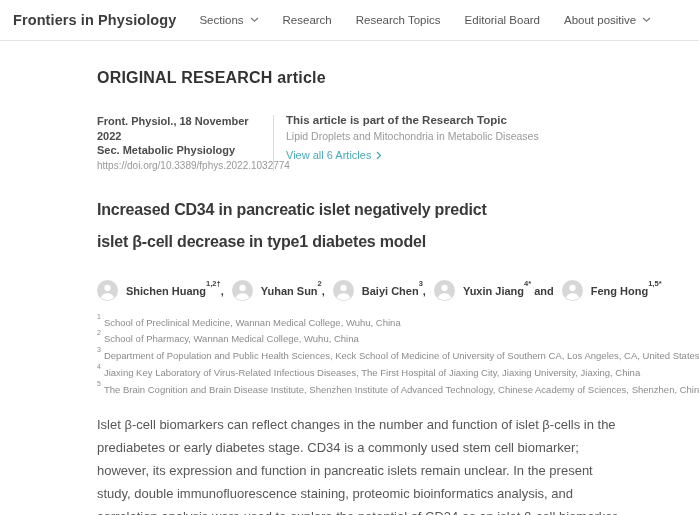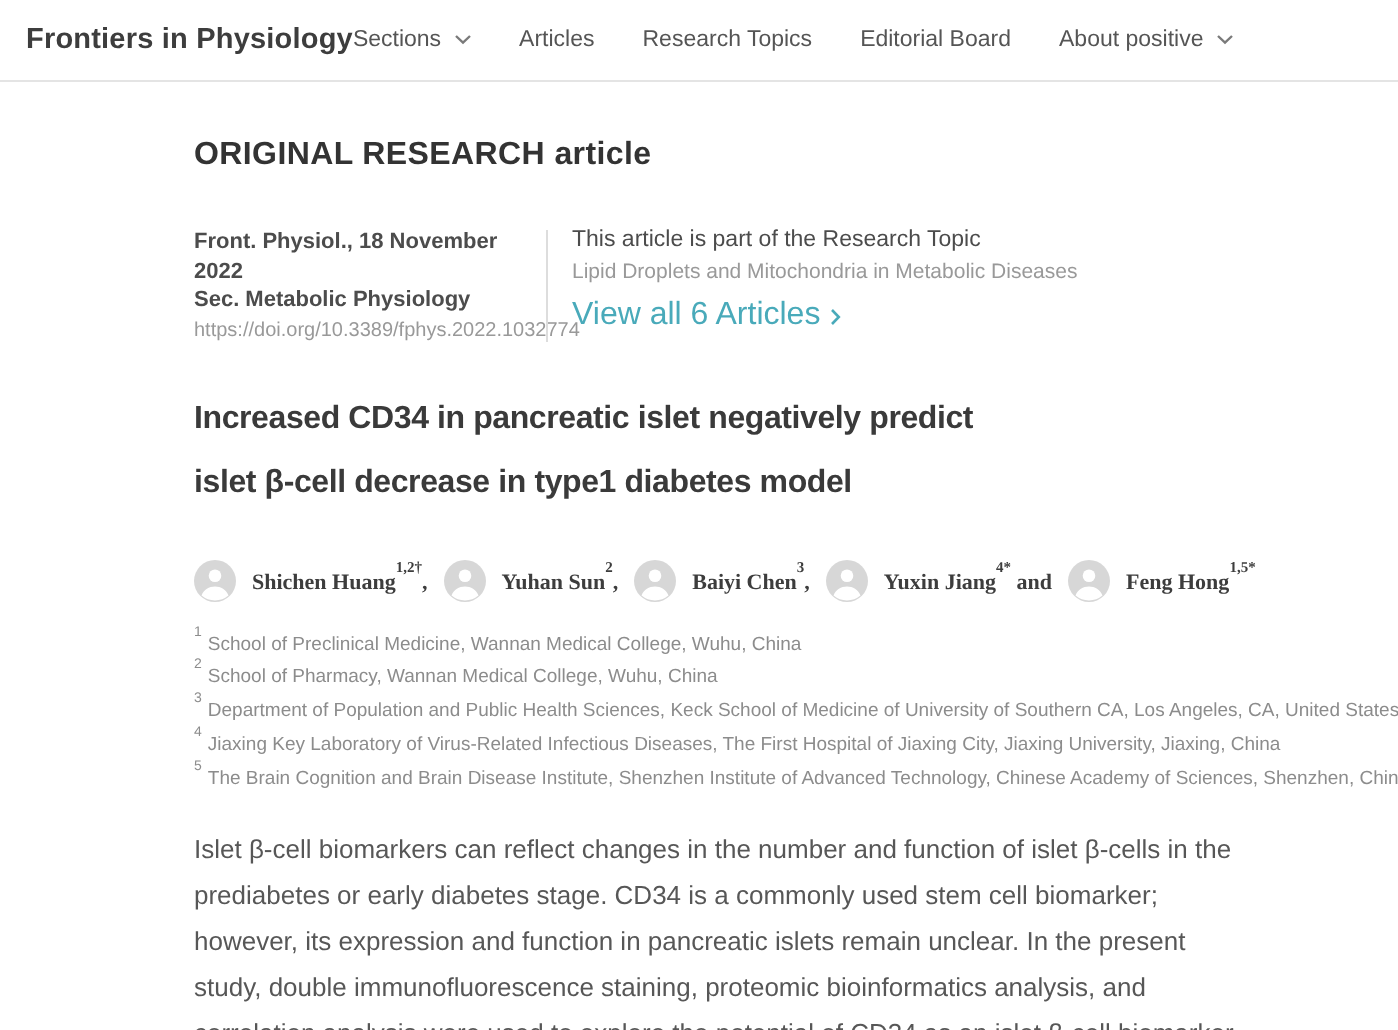--- a/index.html
+++ b/index.html
@@ -25,20 +25,21 @@
     font-size:14.5px;
     font-weight:700;
     color:#3d3d3d;
     letter-spacing:.1px;
     cursor:pointer;
     white-space:nowrap;
   }
   .nav {
     display:flex;
     align-items:center;
+    margin-left:23px;
     gap:24px;
   }
   .nav-item {
     display:flex;
     align-items:center;
     gap:6px;
     font-size:11.5px;
     color:#555;
     cursor:pointer;
     white-space:nowrap;
@@ -72,35 +73,35 @@
   }
   .meta-divider {
     width:1px;
     background:#ddd;
     margin:1px 12px 0 0;
     flex:none;
   }
   .meta-right { padding-top:0; }
   .topic-intro {
     font-size:11.5px;
-    font-weight:400;
+    font-weight:700;
     color:#4c4c4c;
   }
   .topic-title {
     font-size:10.5px;
     color:#999;
     margin-top:4px;
     cursor:pointer;
     text-align:right;
   }
   .topic-link {
     display:flex;
     align-items:center;
     gap:5px;
-    font-size:16px;
+    font-size:11px;
     margin-top:7px;
     cursor:pointer;
   }
 
   .title {
     margin-top:23px;
     font-size:16px;
     font-weight:600;
     color:#3a3a3a;
     letter-spacing:-.2px;
@@ -123,21 +124,20 @@
     gap:8px;
     cursor:pointer;
   }
   .avatar { width:21px; height:21px; flex:none; }
   .avatar svg { display:block; }
   .aname {
     font-size:11px;
     font-weight:700;
     color:#3d3d3d;
     white-space:nowrap;
-    font-family:Liberation Serif, serif;
   }
   .aname sup {
     font-size:7.5px;
     position:relative;
     top:-4px;
     font-weight:700;
   }
   .aname .sep { font-weight:700; }
 
   .affiliations { margin-top:12px; list-style:none; }
@@ -170,21 +170,21 @@
   <nav class="nav">
     <div class="nav-item">
       <span>Sections</span>
       <span class="chev">
           <svg width="9" height="6" viewBox="0 0 9 6">
             <path d="M1 1l3.5 3.3L8 1" fill="none" stroke="#7a7a7a" stroke-width="1.2"></path>
           </svg>
         </span>
     </div>
     <div class="nav-item">
-      <span>Articles</span>
+      <span>Research</span>
     </div>
     <div class="nav-item">
       <span>Research Topics</span>
     </div>
     <div class="nav-item">
       <span>Editorial Board</span>
     </div>
     <div class="nav-item">
       <span>About positive</span>
       <span class="chev">

